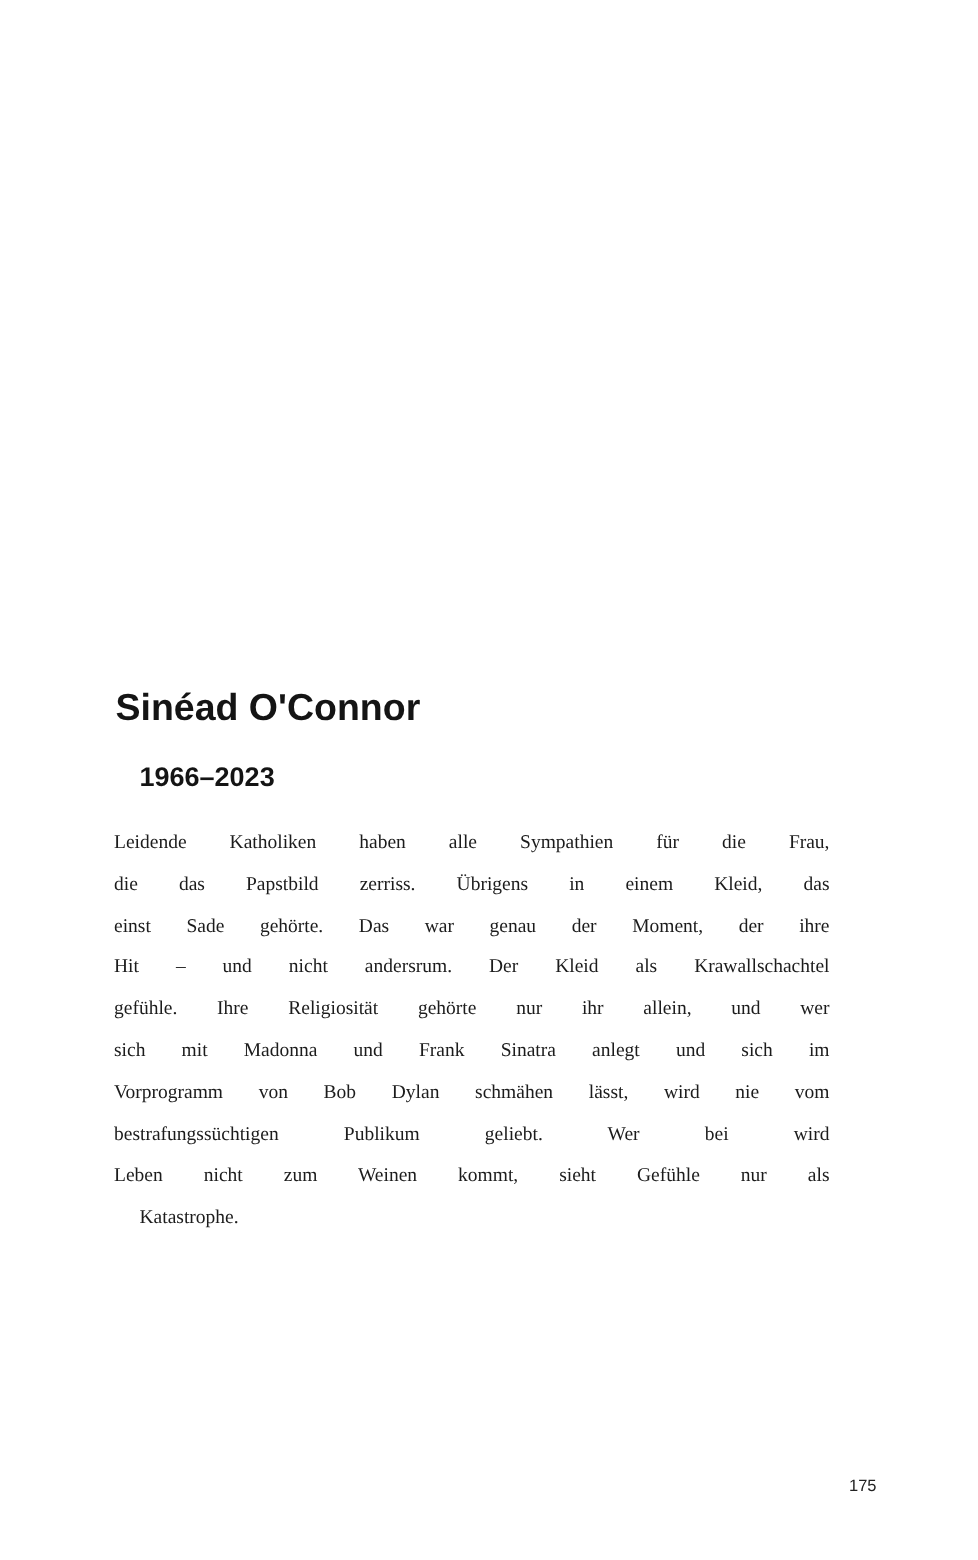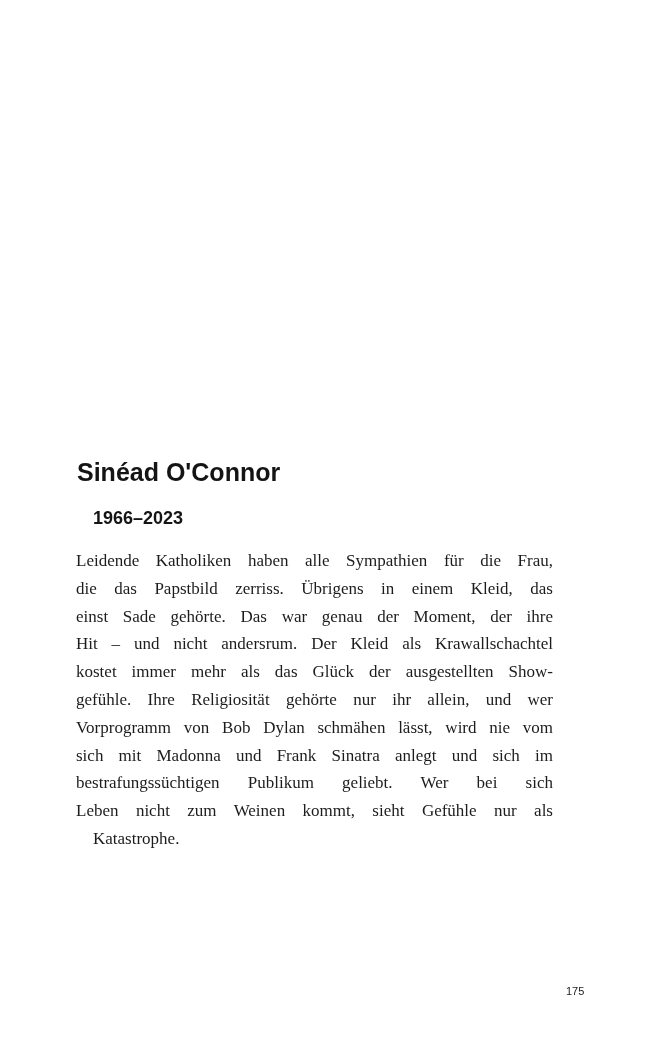--- a/index.html
+++ b/index.html
@@ -19,43 +19,42 @@
     font-size: 18px; color: #141414; margin: 16px;
   }
   .body-text {
     position: absolute; left: 76px; top: 547px; width: 477px;
     font-family: "DejaVu Serif", "Liberation Serif", serif;
     font-size: 17px; color: #1c1c1c; margin: 0;
   }
   .line {
     display: block; height: 27.8px; line-height: 27.8px;
     white-space: nowrap; text-align: justify; text-align-last: justify;
-    font-family: "Liberation Serif", serif; font-size: 17px;
+    font-family: "Liberation Serif", serif; font-size: 13px;
   }
   .line.last { text-align-last: left; margin-left: 17px; }
   .page-number {
     position: absolute; left: 566px; top: 985px;
     font-family: "Liberation Sans", sans-serif; font-size: 11px; color: #222;
   }
 </style>
 </head>
 <body>
 
 <div class="page">
   <h1 class="title">Sinéad O'Connor</h1>
   <div class="dates">1966–2023</div>
 
   <div class="body-text">
     <span class="line">Leidende Katholiken haben alle Sympathien für die Frau,</span>
     <span class="line">die das Papstbild zerriss. Übrigens in einem Kleid, das</span>
     <span class="line">einst Sade gehörte. Das war genau der Moment, der ihre</span>
     <span class="line">Hit – und nicht andersrum. Der Kleid als Krawallschachtel</span>
-    <span class="line">kostet immer mehr als das Glück der ausgestellten Show-</span>
     <span class="line">gefühle. Ihre Religiosität gehörte nur ihr allein, und wer</span>
+    <span class="line">sich mit Madonna und Frank Sinatra anlegt und sich im</span>
     <span class="line">Vorprogramm von Bob Dylan schmähen lässt, wird nie vom</span>
-    <span class="line">sich mit Madonna und Frank Sinatra anlegt und sich im</span>
-    <span class="line">bestrafungssüchtigen Publikum geliebt. Wer bei sich</span>
+    <span class="line">bestrafungssüchtigen Publikum geliebt. Wer bei wird</span>
     <span class="line">Leben nicht zum Weinen kommt, sieht Gefühle nur als</span>
     <span class="line last">Katastrophe.</span>
   </div>
 
   <div class="page-number">175</div>
 </div>
 
 </body></html>

